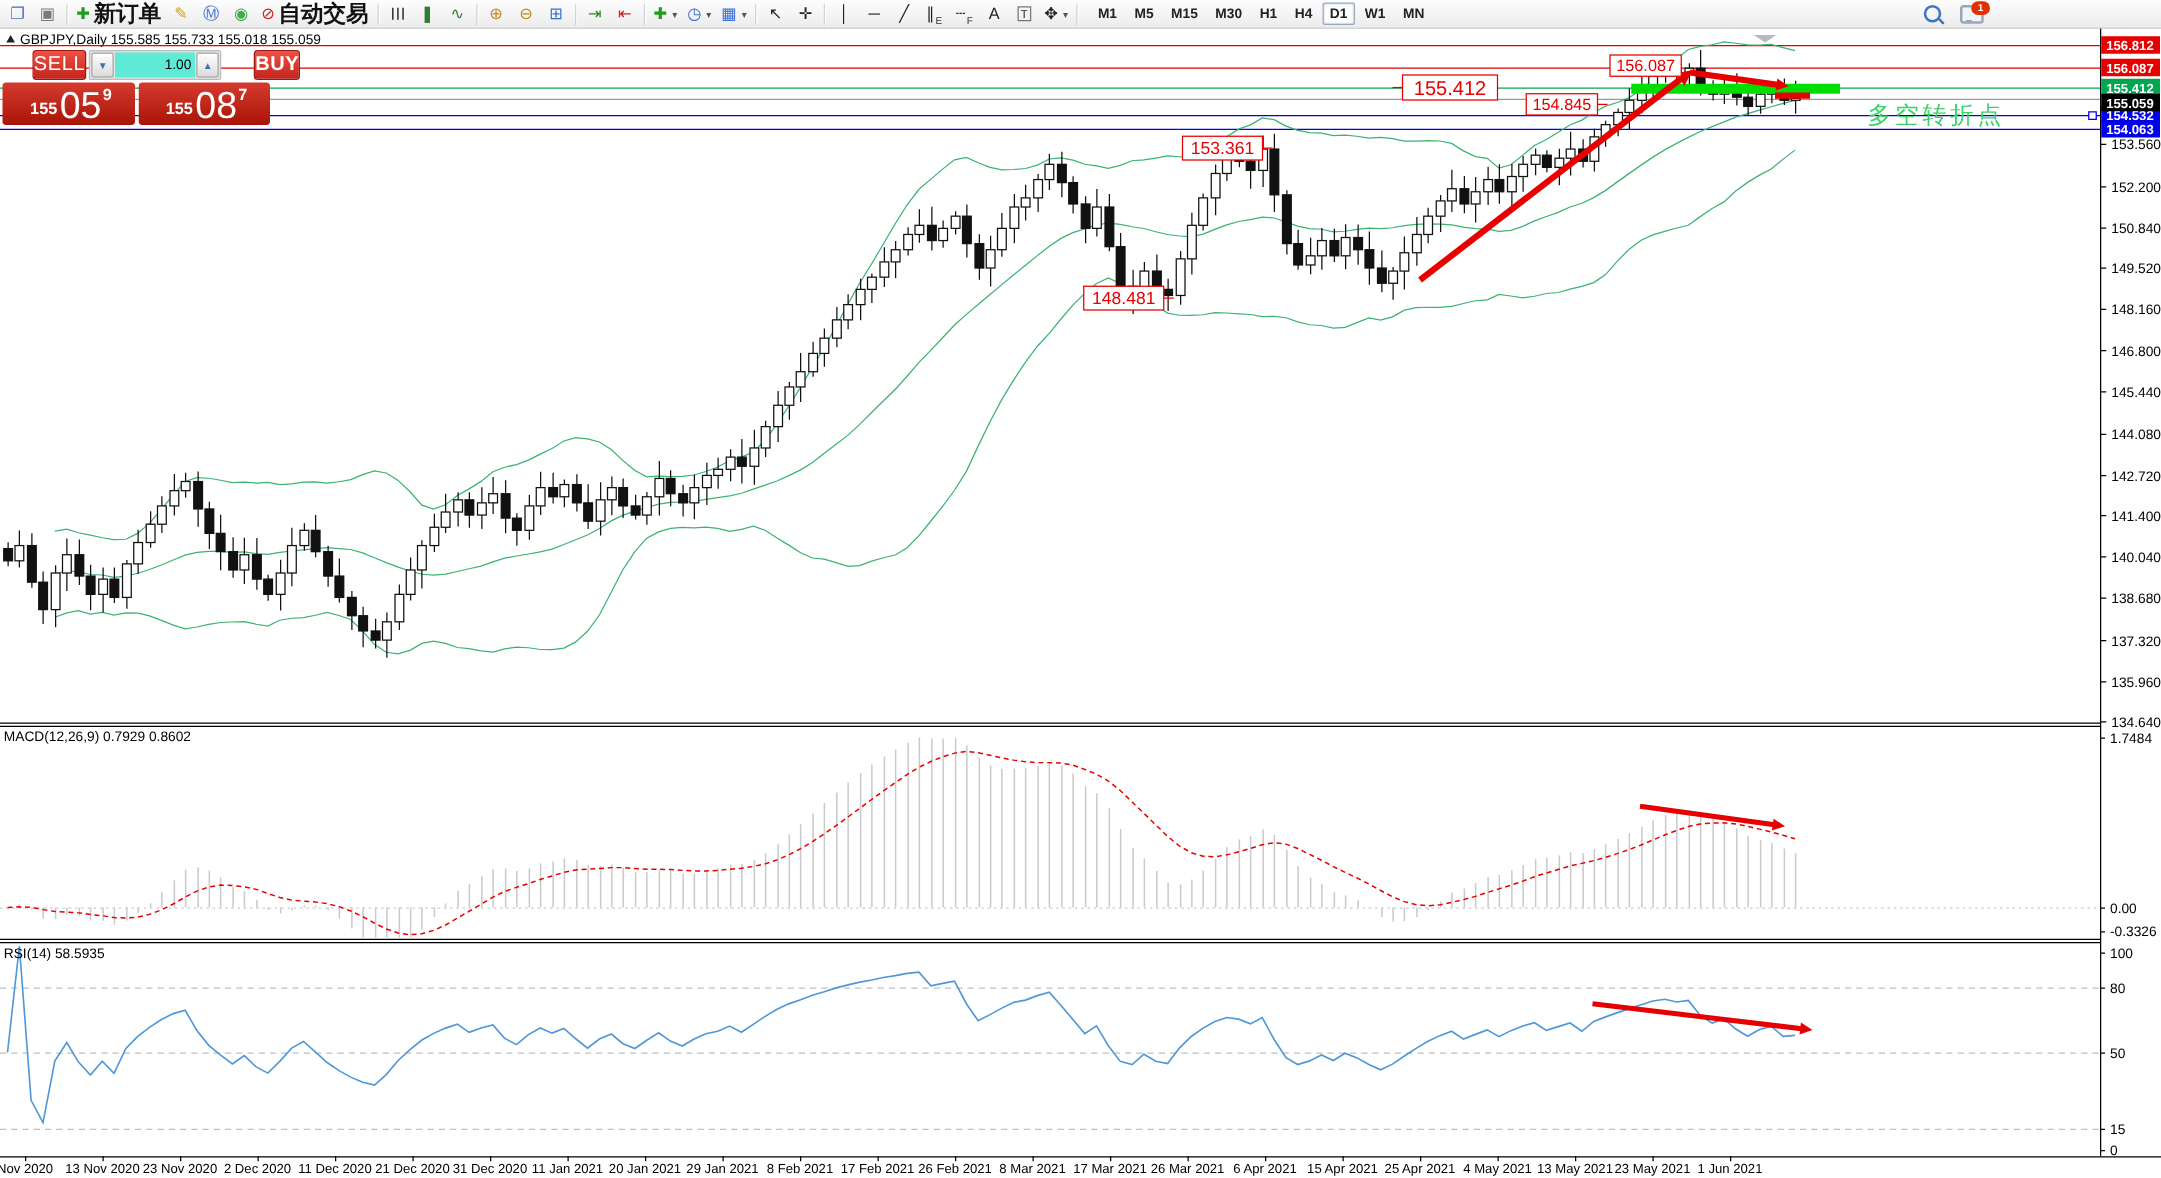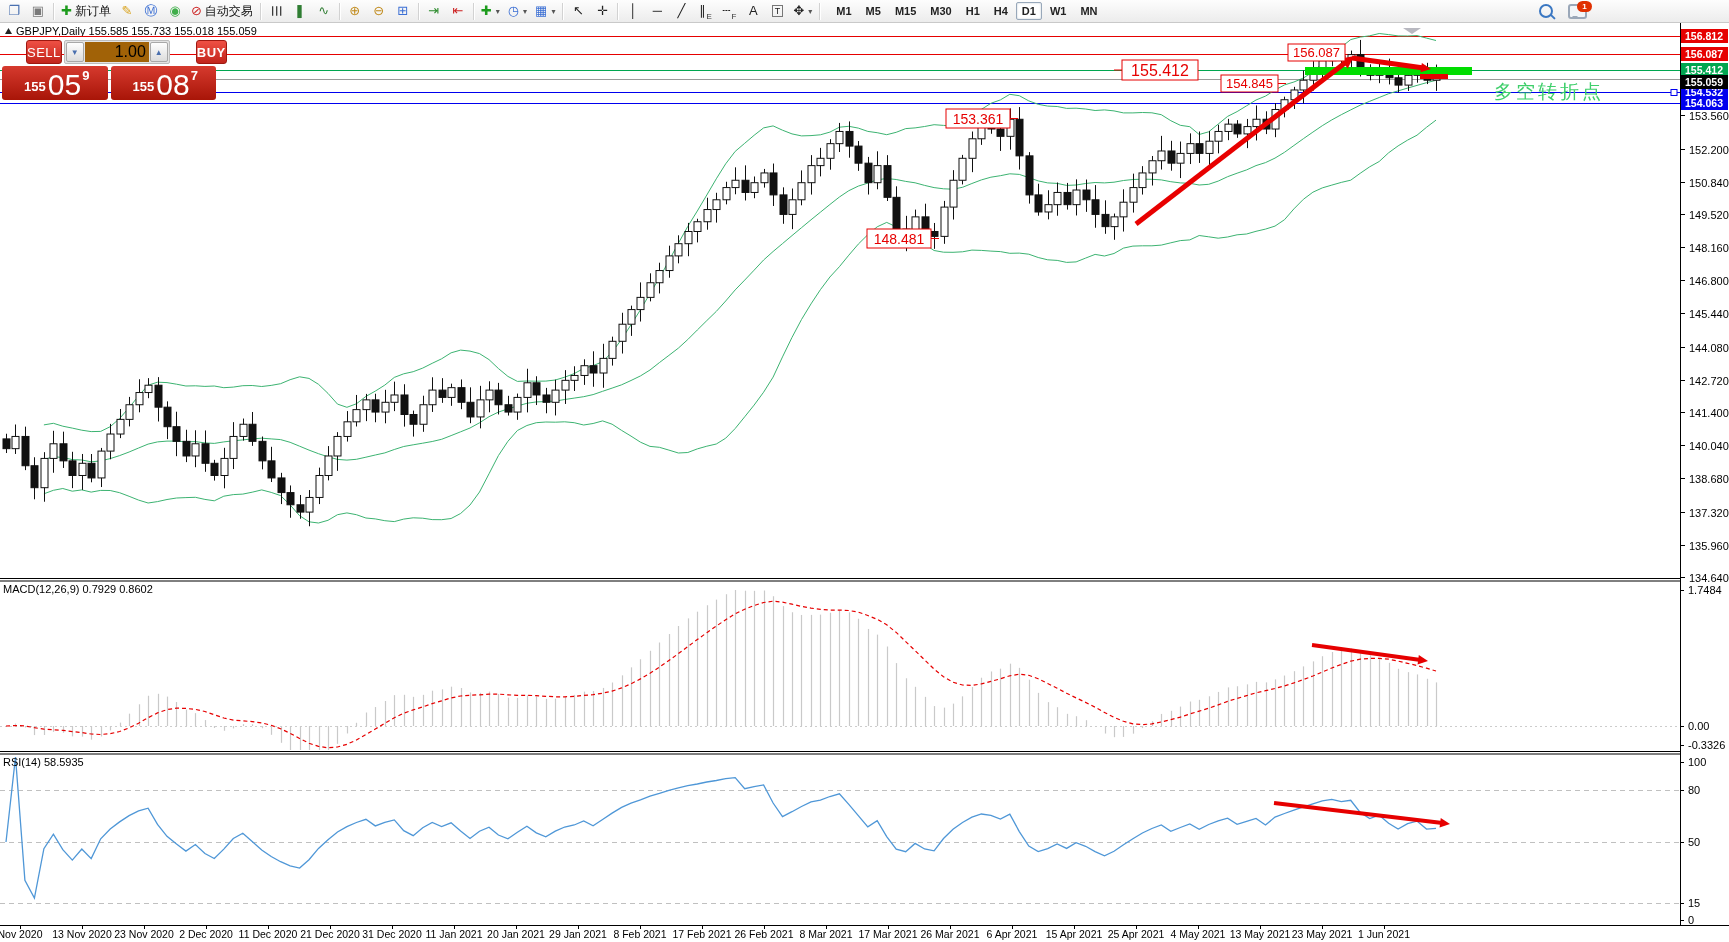--- a/index.html
+++ b/index.html
@@ -7,48 +7,48 @@
   .stage{position:relative;width:1729px;height:942px;background:#fff;overflow:hidden;}
   
   .toolbar{position:relative;z-index:3;height:22px;display:flex;align-items:center;
     background:linear-gradient(#fdfdfd,#ececec);border-bottom:1px solid #c9c9c9;padding-left:2px;}
   .tbtn{display:inline-flex;align-items:center;gap:3px;padding:0 3px;height:20px;min-width:16px;
     justify-content:center;border:1px solid transparent;border-radius:2px;cursor:default;}
   .glyph{font-size:13px;line-height:18px;}
   .rot{display:inline-block;transform:rotate(90deg);}
   .boxedg{border:1px solid #777;font-size:9px;line-height:10px;padding:0 2px;}
   .subg{font-size:8px;color:#333;margin-left:-2px;align-self:flex-end;line-height:9px;}
-  .tlabel{font-size:12px;color:#111;white-space:nowrap;}
+  .tlabel{font-size:18px;color:#111;white-space:nowrap;font-weight:bold;}
   .caret{font-size:8px;color:#555;margin-left:1px;}
   .sep{width:1px;height:17px;background:#d2d2d2;margin:0 3px;box-shadow:1px 0 0 #fff;}
   .tf{font-size:11px;color:#222;padding:2px 5px;margin:0 1px;border:1px solid transparent;border-radius:2px;font-weight:bold;}
   .tf.active{background:#fff;border-color:#98a8ba;box-shadow:inset 0 0 2px #b9c4cf;}
   .tf-group{display:flex;align-items:center;margin-left:6px;}
   .tb-right{position:absolute;left:1534px;top:0;height:22px;display:flex;align-items:center;gap:6px;}
   .mag{position:relative;width:10px;height:10px;border:2px solid #3a77c2;border-radius:50%;}
   .mag::after{content:"";position:absolute;width:6px;height:2px;background:#3a77c2;
     transform:rotate(45deg);right:-5px;bottom:-2px;border-radius:1px;}
   .chat{position:relative;width:15px;height:11px;border:2px solid #9aa7b8;border-radius:3px;background:#f2f5f8;}
   .chat::after{content:"";position:absolute;left:2px;bottom:-5px;border:3px solid transparent;border-top-color:#9aa7b8;}
   .badge{position:absolute;top:-5px;right:-7px;min-width:11px;height:11px;border-radius:6px;background:#e03000;
     color:#fff;font-size:8px;font-weight:bold;display:flex;align-items:center;justify-content:center;padding:0 2px;}
   
   .chart-wrap{position:absolute;left:0;top:0;width:1729px;height:760px;}
   svg text{font-family:"Liberation Sans","DejaVu Sans",sans-serif;}
   
   .quote-panel{position:absolute;z-index:4;left:2px;top:40px;width:214px;}
   .qp-row1{display:flex;align-items:stretch;height:24px;gap:2px;}
   .qp-btn{background:linear-gradient(#ef5044,#c2251c);border:1px solid #9e1810;border-radius:3px;
-    color:#fff;font-size:13px;display:flex;align-items:center;justify-content:center;letter-spacing:.5px;margin-left:24px;}
+    color:#fff;font-size:16px;display:flex;align-items:center;justify-content:center;letter-spacing:.5px;margin-left:24px;}
   .qp-btn.sell{width:44px;}
   .qp-btn.buy{width:56px;font-weight:bold;}
   .qp-vol{flex:1;display:flex;gap:1px;background:#e3e3e3;border:1px solid #bdbdbd;border-radius:2px;padding:1px;}
   .qp-spin{width:16px;background:linear-gradient(#fefefe,#dcdcdc);border:1px solid #a8a8a8;border-radius:2px;
     color:#4a6fae;font-size:8px;display:flex;align-items:center;justify-content:center;}
-  .qp-input{flex:1;width:58px;min-width:0;border:none;background:#a16207;text-align:right;font-size:16px;
+  .qp-input{flex:1;width:58px;min-width:0;border:none;background:#5eead4;text-align:right;font-size:11px;
     padding:0 3px;font-family:"Liberation Sans",sans-serif;color:#000;}
   .qp-row2{display:flex;gap:3px;margin-top:2px;height:34px;}
   .qp-price{flex:1;background:linear-gradient(#d63a2e,#a81508);border-radius:3px;color:#fff;
     display:flex;align-items:flex-end;justify-content:center;padding-bottom:2px;}
   .qp-small{font-size:13px;font-weight:bold;margin:0 2px 4px 4px;}
   .qp-big{font-size:30px;line-height:26px;font-weight:500;}
   .qp-sup{font-size:13px;font-weight:bold;margin:0 0 15px 1px;}
 </style>
 </head>
 <body>

